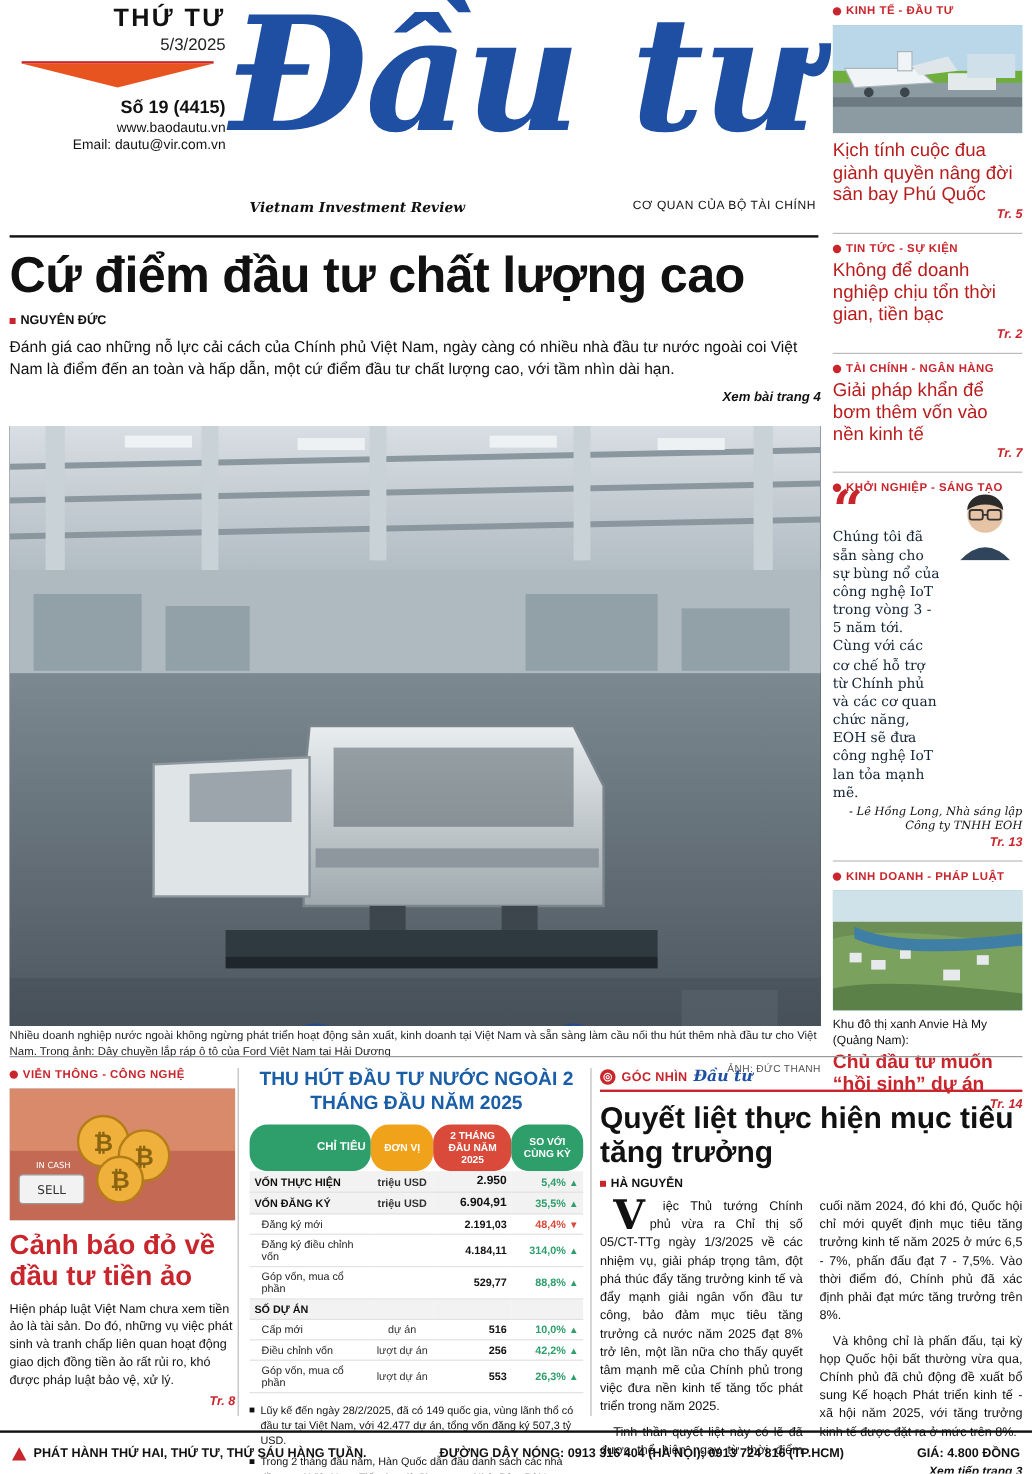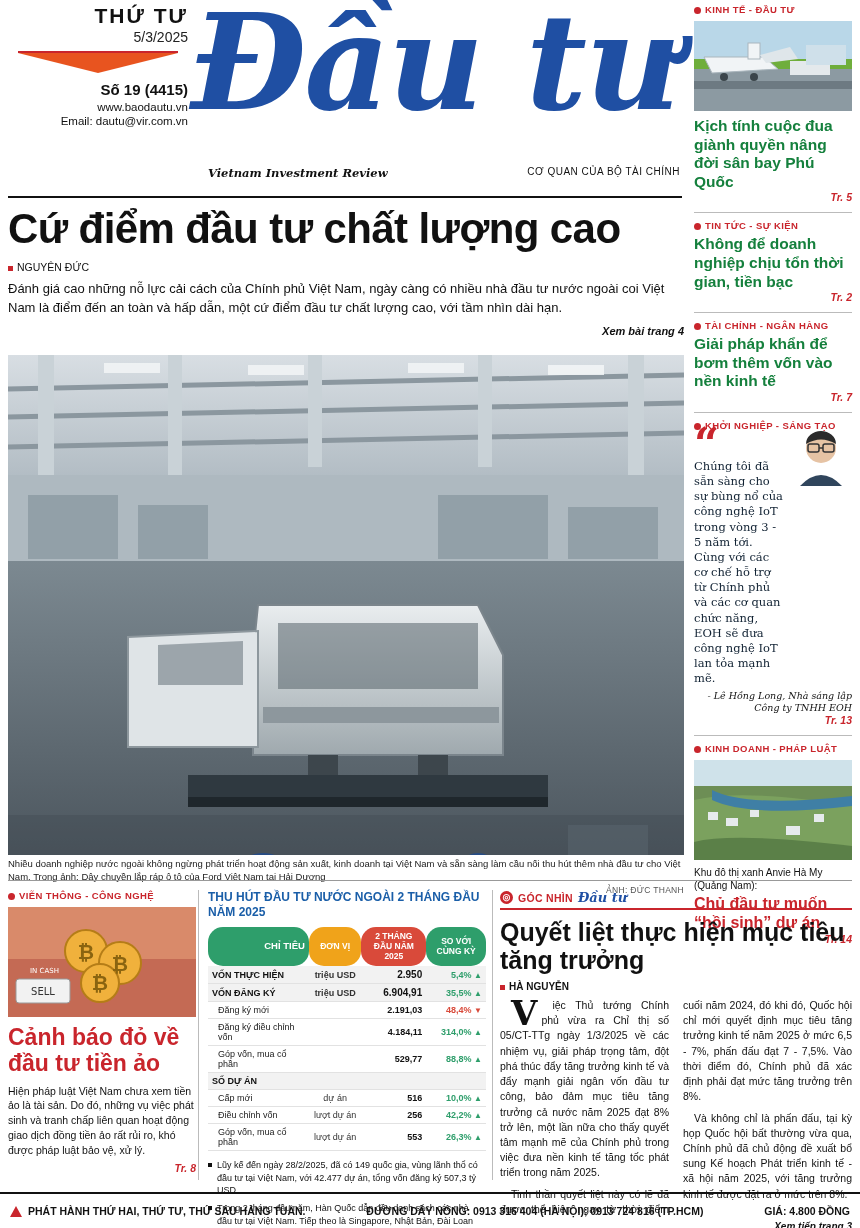--- a/index.html
+++ b/index.html
@@ -37,36 +37,36 @@
   .sub-right{position:absolute;right:10px;top:0;font-size:10px;letter-spacing:.5px;}
 
   .hr-main{position:absolute;left:8px;top:196px;width:674px;border-top:2px solid #111;}
 
   
   .lead{position:absolute;left:8px;top:206px;width:676px;}
   .lead-title{
     font-size:42px;line-height:1.08;font-weight:bold;color:#111;
     letter-spacing:-.6px;
   }
-  .byline{margin-top:10px;font-size:10.5px;font-weight:normal;color:#111;}
+  .byline{margin-top:10px;font-size:10.5px;font-weight:bold;color:#111;}
   .byline .sq{display:inline-block;width:5px;height:5px;background:#c9252c;margin-right:4px;vertical-align:middle;}
   .lead-dek{margin-top:7px;font-size:13px;line-height:1.45;color:#111;}
   .lead-more{margin-top:7px;text-align:right;font-size:11px;font-weight:bold;font-style:italic;}
 
   .photo-main{position:absolute;left:8px;top:355px;width:676px;height:500px;overflow:hidden;background:#2b3440;}
   .caption-main{position:absolute;left:8px;top:858px;width:676px;font-size:9.5px;line-height:1.35;color:#222;}
   .credit{text-align:right;font-size:8.5px;color:#555;margin-top:1px;letter-spacing:.3px;}
 
   
   .rail{position:absolute;left:694px;top:4px;width:158px;}
   .rail-sep{border-top:1px solid #bbb;margin:9px 0 7px 0;}
   .rubric{font-size:9.5px;font-weight:bold;letter-spacing:.4px;color:#c9252c;text-transform:uppercase;}
   .rubric .dot{display:inline-block;width:7px;height:7px;border-radius:50%;background:#c9252c;margin-right:4px;vertical-align:-1px;}
   .rail-photo{width:158px;height:90px;overflow:hidden;margin-bottom:6px;background:#9cc;}
-  .rail-head{font-size:15.5px;line-height:1.2;font-weight:bold;color:#15803d;margin-top:4px;}
+  .rail-head{font-size:15.5px;line-height:1.2;font-weight:normal;color:#b91c1c;margin-top:4px;}
   .pg{font-size:10.5px;font-weight:bold;color:#c9252c;font-style:italic;}
   .pg-right{text-align:right;}
 
   .quote-block{position:relative;margin-top:6px;}
   .qmark{font-family:"DejaVu Serif",serif;font-size:44px;line-height:28px;color:#c9252c;font-weight:bold;}
   .quote-text{font-family:"DejaVu Serif",serif;font-size:11.5px;line-height:1.32;color:#123;}
   .quote-attr{font-family:"DejaVu Serif",serif;font-size:9.5px;font-style:italic;text-align:right;line-height:1.3;margin-top:3px;}
   .headshot{position:absolute;right:0;top:4px;width:62px;height:62px;overflow:hidden;}
 
   .rail-cap{font-size:10px;line-height:1.3;margin-top:4px;}
@@ -78,21 +78,21 @@
   .bl{position:absolute;left:8px;top:890px;width:188px;}
   .bl-photo{width:188px;height:110px;margin-top:6px;overflow:hidden;background:#caa;}
   .bl-head{font-size:23px;line-height:1.12;font-weight:bold;color:#c9252c;margin-top:8px;}
   .bl-body{font-size:10.5px;line-height:1.42;margin-top:7px;color:#111;}
   .bl-pg{text-align:right;font-size:10.5px;font-weight:bold;font-style:italic;color:#c9252c;margin-top:4px;}
 
   .vline{position:absolute;top:890px;width:0;border-left:1px solid #bbb;height:290px;}
 
   
   .tb{position:absolute;left:208px;top:890px;width:278px;}
-  .tb-title{font-size:12px;font-weight:bold;color:#1a5ea8;line-height:1.25;}
+  .tb-title{font-size:16px;font-weight:bold;color:#1a5ea8;line-height:1.25;text-align:center;}
   table.fdi{border-collapse:collapse;width:278px;margin-top:7px;font-size:9px;}
   table.fdi th{padding:5px 4px;color:#fff;font-weight:bold;font-size:8.5px;line-height:1.15;text-align:center;vertical-align:middle;border-radius:15px;}
   table.fdi th.h1{background:#2e9e6b;text-align:right;padding-left:6px;font-size:9.5px;}
   table.fdi th.h2{background:#f0a31a;width:52px;}
   table.fdi th.h3{background:#d94a3a;width:62px;}
   table.fdi th.h4{background:#2e9e6b;width:58px;}
   table.fdi td{padding:3px 4px;border-bottom:1px solid #e2e2e2;font-size:9px;vertical-align:middle;}
   table.fdi td.c1{width:106px;}
   table.fdi td.c2{text-align:center;color:#333;}
   table.fdi td.c3{text-align:right;font-weight:bold;}

